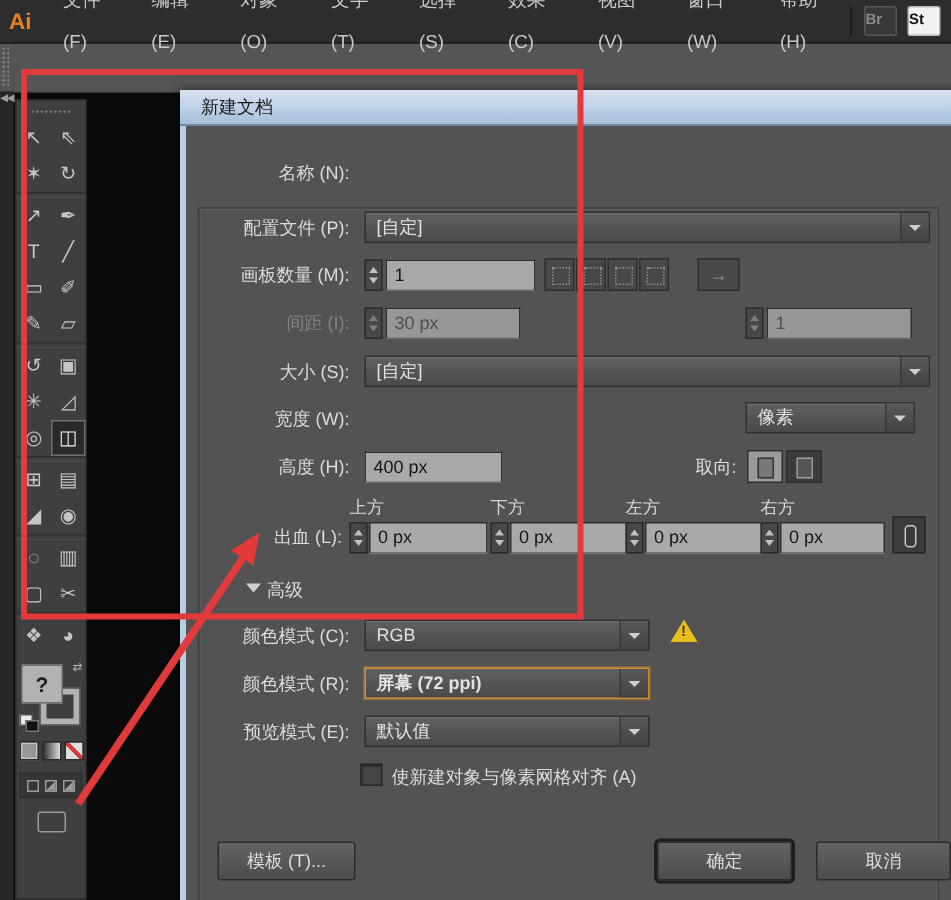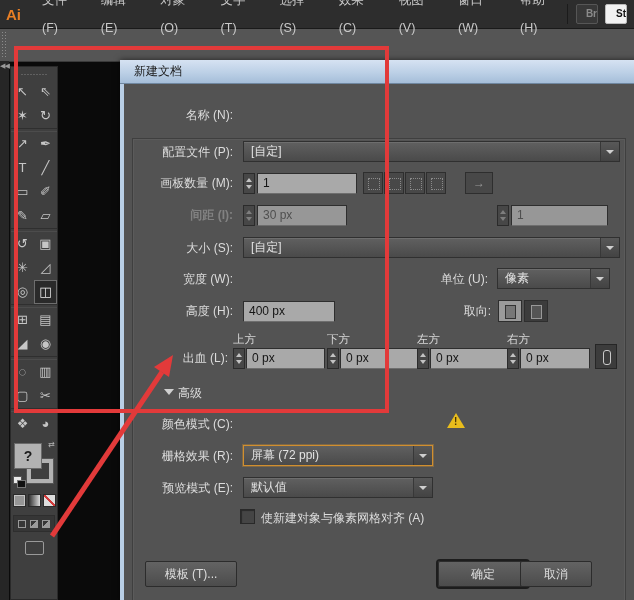--- a/index.html
+++ b/index.html
@@ -6,21 +6,21 @@
   #screen{position:relative;width:634px;height:600px;overflow:hidden;
     font-family:"Liberation Sans","DejaVu Sans",sans-serif;background:#0a0a0a;}
   
   #menubar{position:absolute;left:0;top:0;width:634px;height:28px;background:#2d2d2d;
     border-bottom:1px solid #1a1a1a;display:flex;align-items:center;z-index:6;}
   #ai-logo{color:#e87f25;font-weight:bold;font-size:15px;padding:0 8px 0 6px;}
   .menu-item{color:#c9c9c9;font-size:12.5px;padding:0 13px;line-height:28px;cursor:default;}
   #menubar-right{margin-left:auto;display:flex;align-items:center;height:28px;}
   #menubar-sep{width:1px;height:20px;background:#1b1b1b;margin-right:8px;}
   .mini-app-btn{font-size:10px;font-weight:bold;width:20px;height:18px;line-height:18px;
-    text-align:right;margin-right:7px;border-radius:2px;}
+    text-align:left;margin-right:7px;border-radius:2px;}
   .mini-app-btn.dim{color:#8a8a8a;border:1px solid #565656;background:#383838;}
   .mini-app-btn.lit{color:#111;background:#f2f2f2;border:1px solid #bbb;}
   
   #control-strip{position:absolute;left:0;top:29px;width:634px;height:32px;background:#555;border-bottom:1px solid #3a3a3a;}
   #dock-edge{position:absolute;left:0;top:61px;width:9px;height:539px;background:#262626;}
   #dock-grip{position:absolute;left:1px;top:31px;width:5px;height:26px;
     background-image:radial-gradient(#8b8b8b 35%,transparent 36%);background-size:3px 3px;}
   #collapse-dock{position:absolute;left:0px;top:60px;width:12px;height:12px;color:#9a9a9a;
     font-size:7px;letter-spacing:-1px;line-height:12px;}
   
@@ -55,33 +55,33 @@
   .drawmode.in{background:linear-gradient(135deg,transparent 50%,#9a9a9a 50%);}
   #screenmode{width:17px;height:12px;border:1px solid #9a9a9a;border-radius:2px;margin:9px auto 0 auto;}
   
   #dialog{position:absolute;left:120px;top:60px;width:520px;height:540px;z-index:10;
     background:#535353;box-shadow:0 0 6px rgba(0,0,0,.6);}
   #dialog-titlebar{position:absolute;left:0;top:0;width:100%;height:24px;
     background:linear-gradient(#d6e2f2,#bcd0e6 55%,#a5bed9);border-bottom:1px solid #6f87a0;box-sizing:border-box;}
   #dialog-title{font-size:12px;color:#1a1a1a;line-height:23px;padding-left:14px;}
   #dialog-blue-edge{position:absolute;left:0;top:24px;width:4px;height:516px;background:#b9cfe6;}
   .dlabel{position:absolute;font-size:12px;color:#dcdcdc;text-align:right;height:20px;line-height:20px;}
-  .dlabel.dim{color:#828282;font-weight:bold;}
+  .dlabel.dim{color:#828282;}
   .sublabel{position:absolute;font-size:11.5px;color:#d6d6d6;height:14px;line-height:14px;}
   .text-input{position:absolute;background:#a9a9a9;border:1px solid #2e2e2e;border-bottom-color:#6e6e6e;
     box-sizing:border-box;font-size:12px;color:#151515;line-height:19px;padding-left:5px;height:21px;overflow:hidden;white-space:nowrap;}
   .text-input.dim{background:#979797;color:#4f4f4f;}
   .dropdown{position:absolute;height:21px;background:linear-gradient(#606060,#4a4a4a);
     border:1px solid #303030;box-sizing:border-box;box-shadow:inset 0 1px 0 rgba(255,255,255,.09);
     font-size:12px;color:#e2e2e2;line-height:19px;padding-left:7px;cursor:pointer;}
   .dropdown .arrow-box{position:absolute;right:0;top:0;width:18px;height:100%;
     border-left:1px solid #383838;background:linear-gradient(#585858,#434343);}
   .dropdown .arrow-box:after{content:"";position:absolute;left:5px;top:8px;border-left:4px solid transparent;
     border-right:4px solid transparent;border-top:4px solid #cfcfcf;}
-  .dropdown.orange{border:1px solid #d18f2f;box-shadow:0 0 0 1px rgba(209,143,47,.35);}
+  .dropdown.orange{border:1px solid #d18f2f;box-shadow:0 0 0 1px rgba(209,143,47,.35);font-weight:bold;}
   .stepper{position:absolute;width:12px;height:21px;background:#474747;border:1px solid #2b2b2b;box-sizing:border-box;cursor:pointer;}
   .stepper:before{content:"";position:absolute;left:2px;top:4px;border-left:3px solid transparent;
     border-right:3px solid transparent;border-bottom:4px solid #c2c2c2;}
   .stepper:after{content:"";position:absolute;left:2px;bottom:4px;border-left:3px solid transparent;
     border-right:3px solid transparent;border-top:4px solid #c2c2c2;}
   .stepper.dim:before{border-bottom-color:#7e7e7e}.stepper.dim:after{border-top-color:#7e7e7e}
   .mini-btn{position:absolute;width:20px;height:22px;background:#484848;border:1px solid #2e2e2e;box-sizing:border-box;}
   .mini-btn .grid-glyph{position:absolute;left:4px;top:5px;width:10px;height:10px;border:1px dotted #8a8a8a;}
   #arrange-arrow-btn{text-align:center;color:#9a9a9a;font-size:12px;line-height:20px;width:28px;}
   .orient-btn{position:absolute;width:24px;height:22px;border:1px solid #2e2e2e;box-sizing:border-box;text-align:center;}
@@ -239,21 +239,20 @@
     <div class="stepper dim" style="left:377px;top:145px"></div>
     <div class="text-input dim" style="left:391px;top:145px;width:97px">1</div>
 
     <div class="dlabel" style="left:0;top:178px;width:113px">大小 (S):</div>
     <div class="dropdown" style="left:123px;top:177px;width:377px">
       <span>[自定]</span>
       <div class="arrow-box"></div>
     </div>
 
     <div class="dlabel" style="left:0;top:209px;width:113px">宽度 (W):</div>
-    <div class="dlabel" style="left:253px;top:209px;width:115px">单位 (U):</div>
     <div class="dropdown" style="left:377px;top:208px;width:113px">
       <span>像素</span>
       <div class="arrow-box"></div>
     </div>
 
     <div class="dlabel" style="left:0;top:241px;width:113px">高度 (H):</div>
     <div class="text-input" style="left:123px;top:241px;width:92px">400 px</div>
     <div class="dlabel" style="left:253px;top:241px;width:118px">取向:</div>
     <div class="orient-btn on" style="left:378px;top:240px"><span class="person"></span></div>
     <div class="orient-btn off" style="left:404px;top:240px"><span class="person"></span></div>
@@ -272,42 +271,46 @@
     <div class="stepper" style="left:387px;top:288px"></div>
     <div class="text-input" style="left:400px;top:288px;width:70px">0 px</div>
     <div id="chain-btn">
         <div id="chain-icon"></div>
       </div>
 
     <div id="advanced-tri"></div>
     <div class="dlabel" style="left:58px;top:323px;width:60px;text-align:left">高级</div>
 
     <div class="dlabel" style="left:0;top:354px;width:113px">颜色模式 (C):</div>
+    <div class="dropdown" style="left:123px;top:353px;width:190px">
+      <span>RGB</span>
+      <div class="arrow-box"></div>
+    </div>
     <div id="warning-icon">
       <div id="warning-mark">!</div>
     </div>
 
-    <div class="dlabel" style="left:0;top:386px;width:113px">栅格效果 (R):</div>
+    <div class="dlabel" style="left:0;top:386px;width:113px">颜色模式 (R):</div>
     <div class="dropdown orange" style="left:123px;top:385px;width:190px">
       <span>屏幕 (72 ppi)</span>
       <div class="arrow-box"></div>
     </div>
 
     <div class="dlabel" style="left:0;top:418px;width:113px">预览模式 (E):</div>
     <div class="dropdown" style="left:123px;top:417px;width:190px">
       <span>默认值</span>
       <div class="arrow-box"></div>
     </div>
 
     <div id="pixel-grid-checkbox"></div>
     <div class="dlabel" style="left:141px;top:448px;width:260px;text-align:left">使新建对象与像素网格对齐 (A)</div>
 
     <div class="dlg-btn" style="left:25px;top:501px;width:92px">模板 (T)...</div>
     <div class="dlg-btn default" style="left:318px;top:501px;width:90px">确定</div>
-    <div class="dlg-btn" style="left:400px;top:501px;width:72px">取消</div>
+    <div class="dlg-btn" style="left:424px;top:501px;width:90px">取消</div>
   </div>
 
   <svg id="annotations" width="634" height="600">
     <rect x="16" y="48" width="371" height="363" fill="none" stroke="#e23a3a" stroke-width="4"></rect>
     <line x1="52" y1="536" x2="162" y2="372" stroke="#e23a3a" stroke-width="5"></line>
     <polygon points="173,355 169,377 154,367" fill="#e23a3a"></polygon>
   </svg>
 </div>
 
 </body></html>

